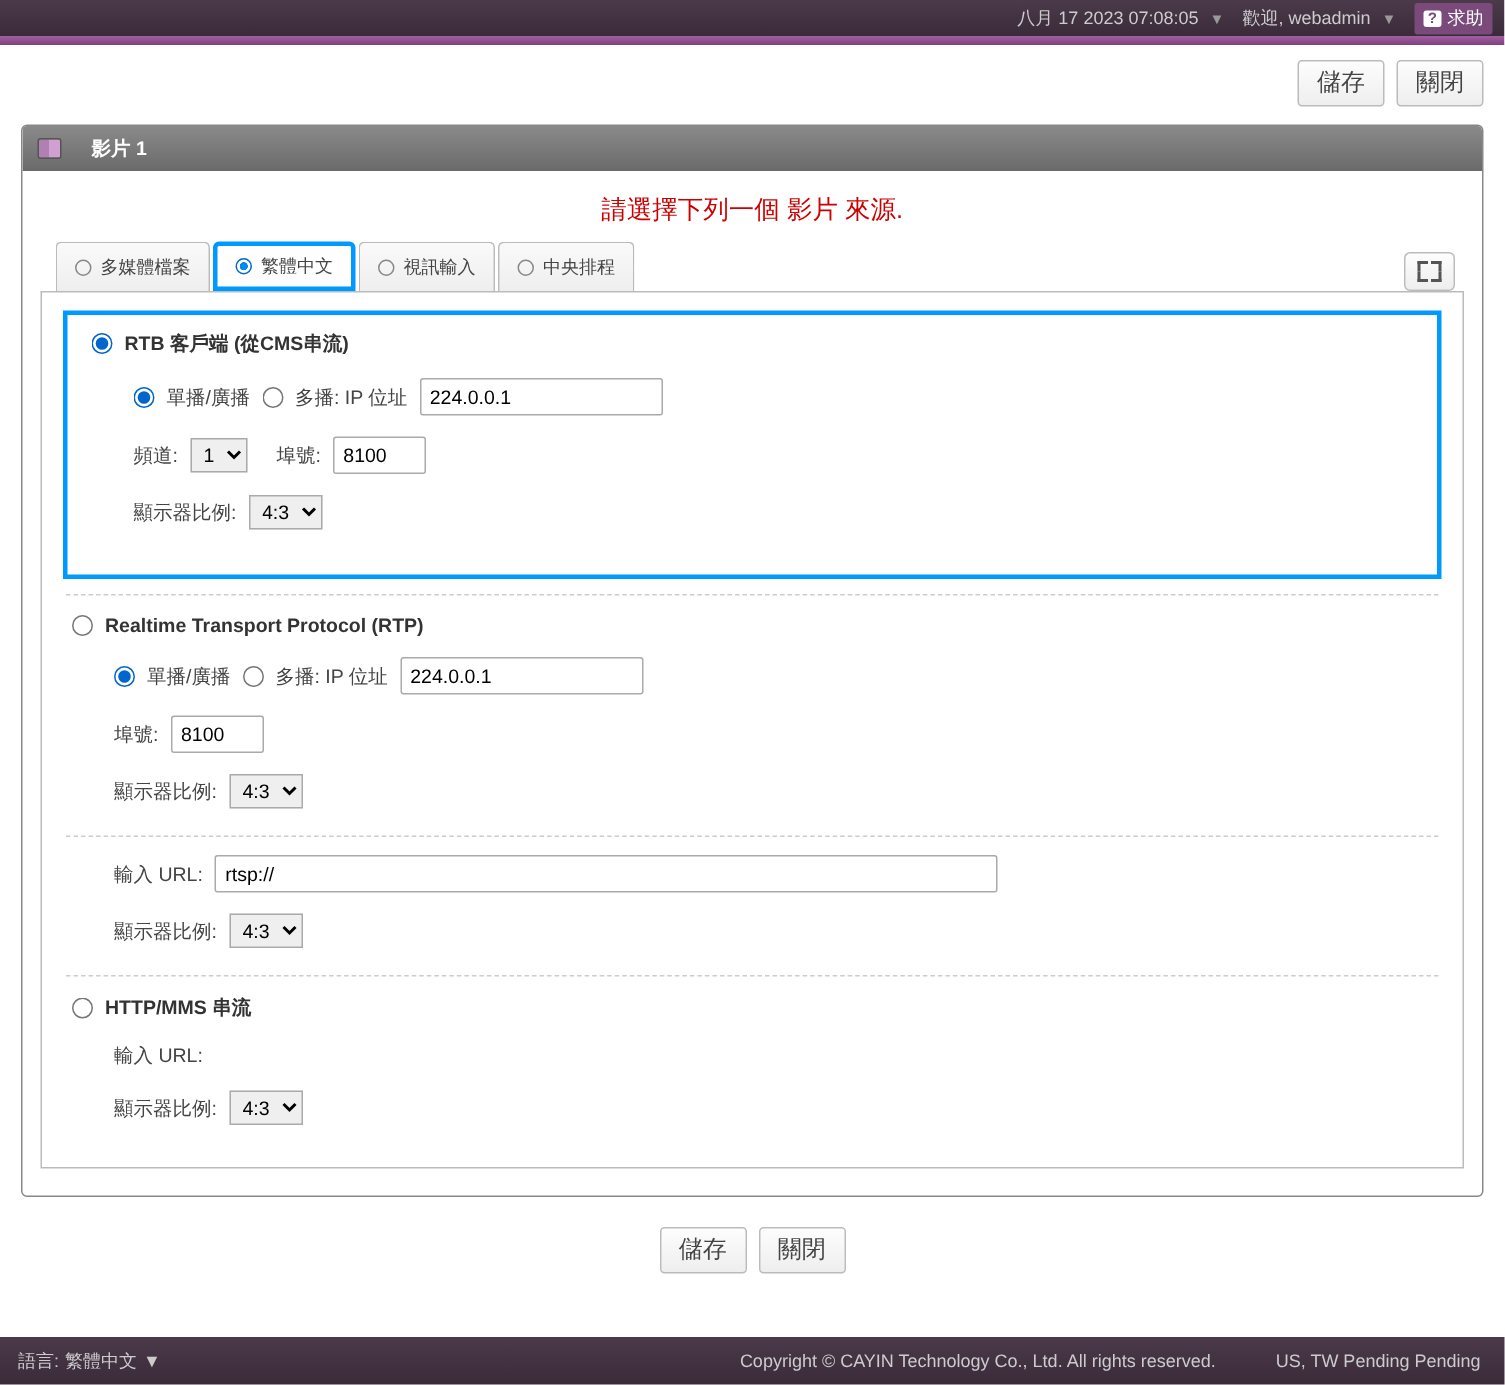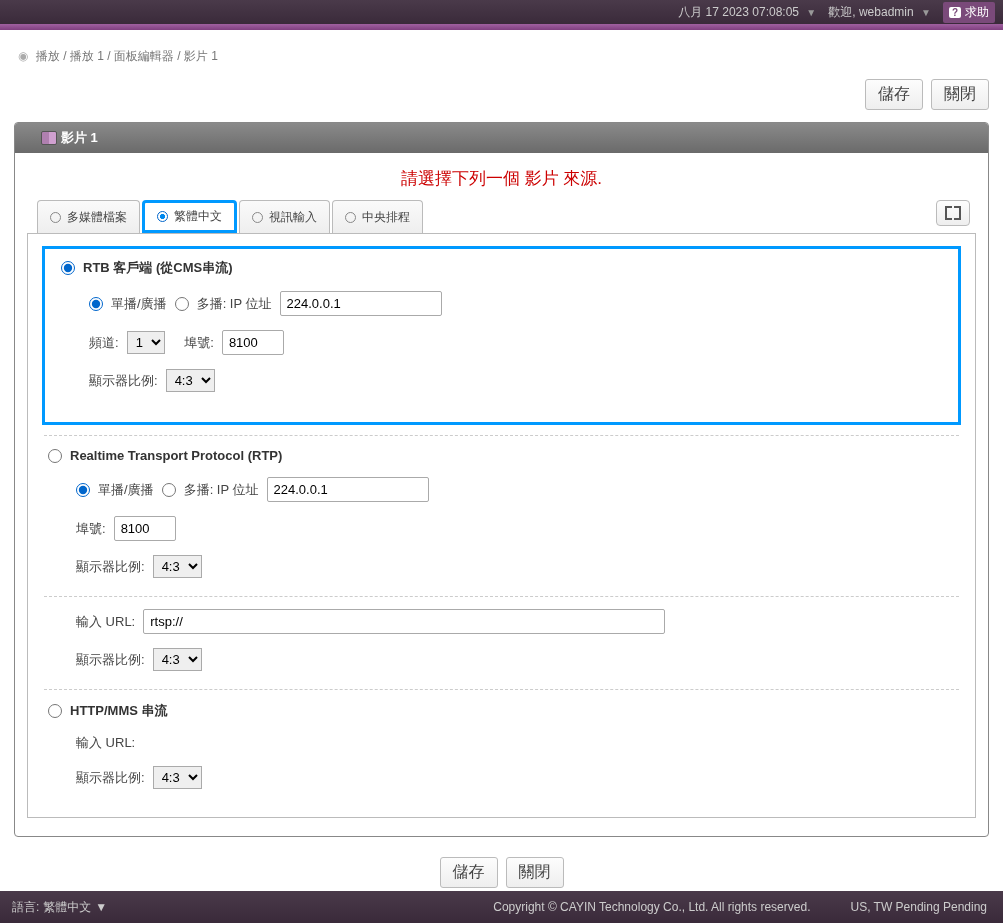--- a/index.html
+++ b/index.html
@@ -15,27 +15,27 @@
   .purple-strip { height: 6px; background: linear-gradient(#a060a0, #804080); }
   
   .content-area { padding: 10px 14px; }
   .breadcrumb { color: #777; font-size: 12px; margin: 8px 0 14px 4px; }
   .breadcrumb .dot { color: #aaa; margin-right: 4px; }
   
   .top-actions { display: flex; justify-content: flex-end; gap: 8px; margin-bottom: 12px; }
   .btn { background: linear-gradient(#fdfdfd, #eee); border: 1px solid #bbb; border-radius: 3px; padding: 4px 12px; font-size: 16px; color: #444; cursor: pointer; }
   
   .panel { border: 1px solid #888; border-radius: 4px; overflow: hidden; }
-  .panel-header { background: linear-gradient(#8a8a8a, #6a6a6a); color: #fff; padding: 6px 26px; font-weight: bold; font-size: 13px; display: flex; align-items: center; gap: 4px; }
+  .panel-header { background: linear-gradient(#8a8a8a, #6a6a6a); color: #fff; padding: 6px 10px; font-weight: bold; font-size: 13px; display: flex; align-items: center; gap: 20px; }
   .panel-header .hicon { width: 16px; height: 14px; background: linear-gradient(90deg, #b080b0 50%, #d0a0d0 50%); border: 1px solid #555; border-radius: 2px; }
   
   .panel-body { padding: 14px 12px 18px 12px; }
   .hint { color: #c00; text-align: center; font-size: 17px; margin-bottom: 10px; }
   
-  .tabs-row { display: flex; align-items: flex-start; margin-bottom: 0; position: relative; }
+  .tabs-row { display: flex; align-items: flex-end; margin-bottom: 0; position: relative; }
   .tabs { display: flex; gap: 2px; margin-left: 10px; }
   .tab { border: 1px solid #bbb; border-bottom: none; border-radius: 4px 4px 0 0; padding: 5px 12px; background: linear-gradient(#fafafa, #eee); display: flex; align-items: center; gap: 6px; cursor: pointer; font-size: 12px; color: #444; }
   .tab.active { border: 3px solid #0099ff; border-bottom: 3px solid #0099ff; background: #fff; position: relative; z-index: 2; }
   .tab .tab-radio { width: 11px; height: 11px; border: 1px solid #888; border-radius: 50%; display: inline-block; }
   .tab.active .tab-radio { border-color: #0066cc; background: radial-gradient(circle, #0088ee 40%, #fff 45%); }
   .fullscreen-btn { margin-left: auto; margin-right: 6px; width: 34px; height: 26px; border: 1px solid #bbb; border-radius: 4px; background: linear-gradient(#fdfdfd, #eee); display: flex; align-items: center; justify-content: center; cursor: pointer; }
   .fullscreen-icon { width: 16px; height: 14px; position: relative; }
   .fullscreen-icon::before, .fullscreen-icon::after { content: ''; position: absolute; width: 5px; height: 5px; border: 2px solid #555; }
   .fullscreen-icon::before { top: 0; left: 0; border-right: none; border-bottom: none; }
   .fullscreen-icon::after { bottom: 0; right: 0; border-left: none; border-top: none; }
@@ -88,24 +88,20 @@
     <span class="caret">▼</span>
   </span>
   <span class="help-btn">
     <span class="help-q">?</span>
     <span>求助</span>
   </span>
 </div>
 <div class="purple-strip"></div>
 
 <div class="content-area">
-  <div class="breadcrumb">
-    <span class="dot">◉</span>
-    <span>播放 / 播放 1 / 面板編輯器 / 影片 1</span>
-  </div>
 
   <div class="top-actions">
     <button class="btn">儲存</button>
     <button class="btn">關閉</button>
   </div>
 
   <div class="panel">
     <div class="panel-header">
       <span class="hicon"></span>
       <span>影片 1</span>

